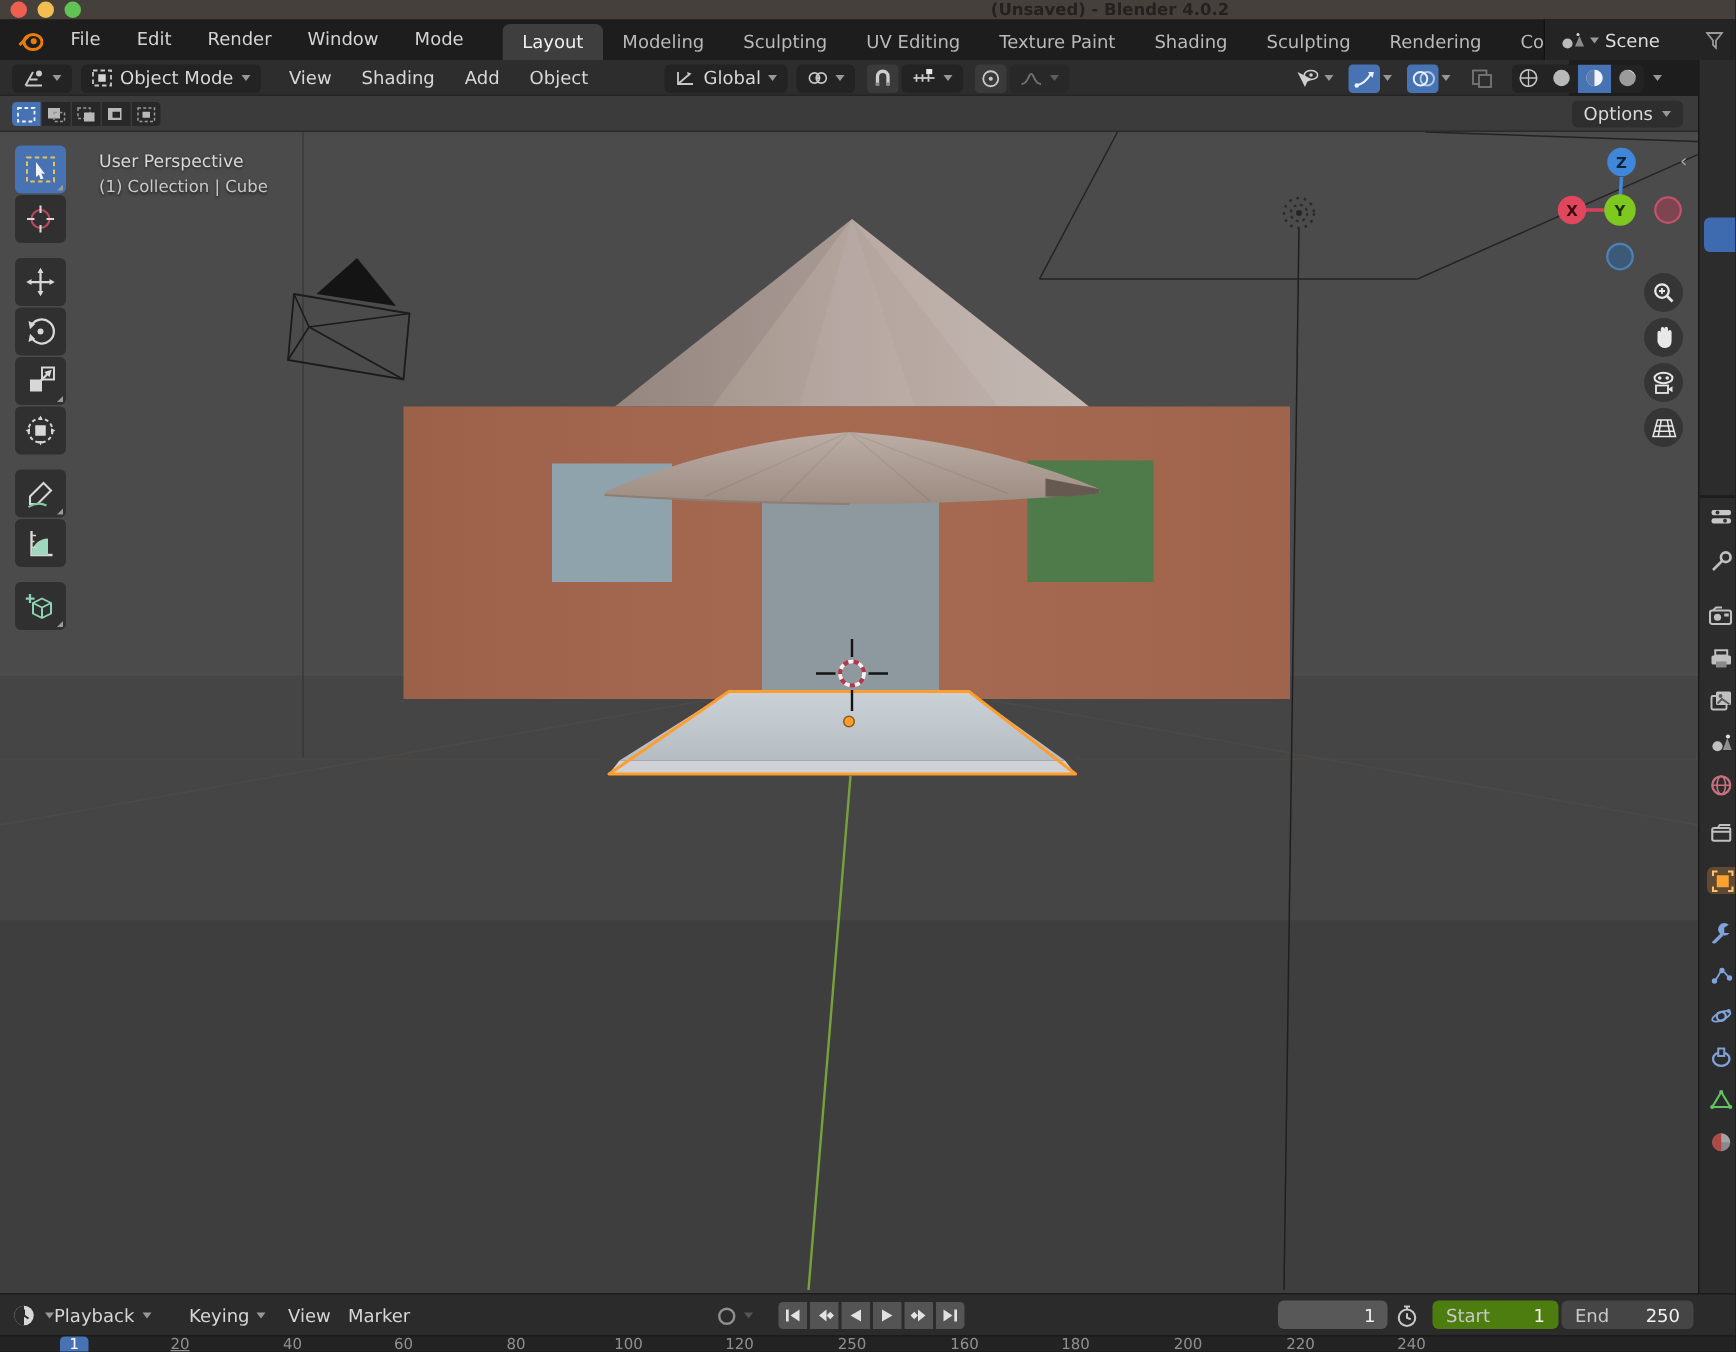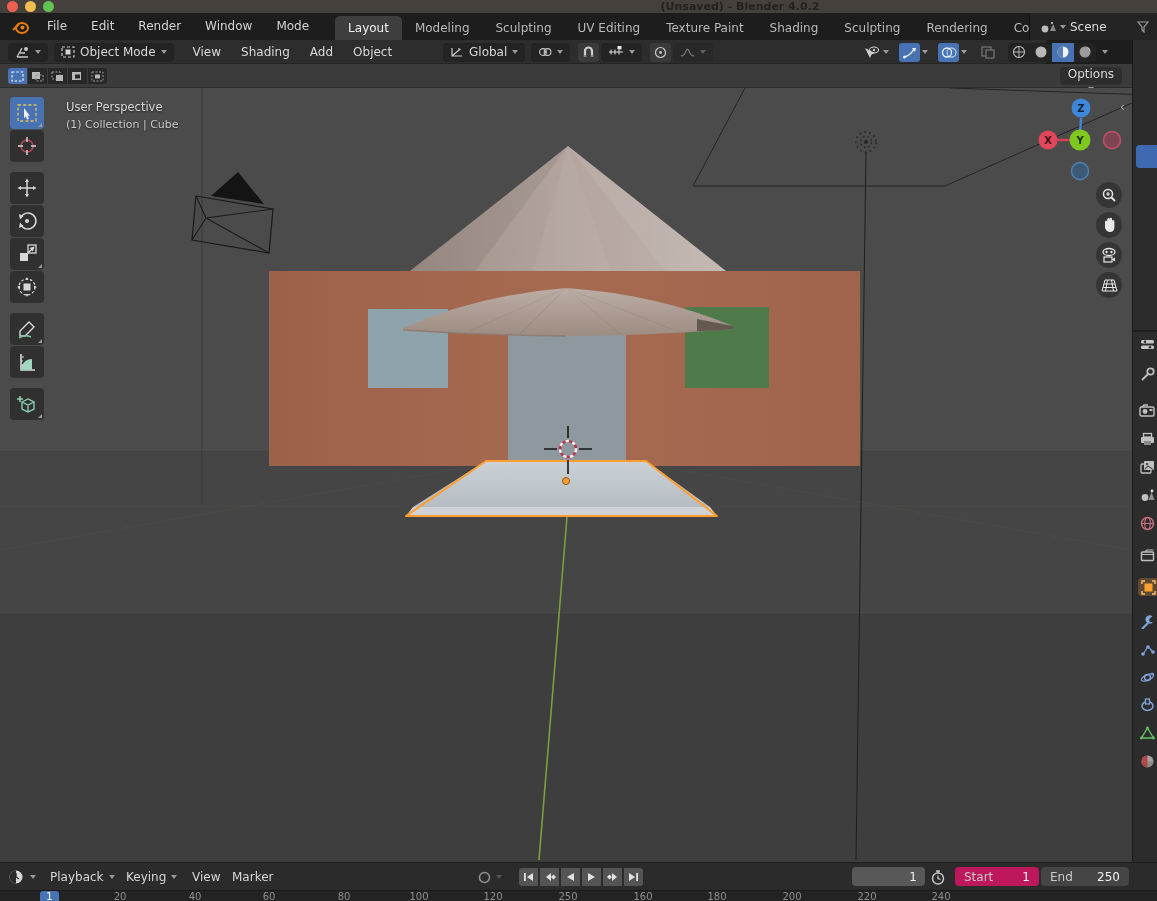--- a/index.html
+++ b/index.html
@@ -45,21 +45,21 @@
 
   
   #toolsettings { position:absolute; left:0; top:64px; width:1132px; height:24px; background:#3b3b3b;
     border-bottom:1px solid #2b2b2b; }
   #selmode { position:absolute; left:8px; top:4px; display:flex; gap:1px; }
   .selbtn { width:19px; height:16px; background:#282828; display:flex; align-items:center; justify-content:center; }
   .selbtn:first-child { border-radius:3px 0 0 3px; }
   .selbtn:last-child { border-radius:0 3px 3px 0; }
   .selbtn.on { background:#4772b3; }
   #options-btn { position:absolute; right:10px; top:3px; height:18px; padding:0 8px; background:#2e2e2e;
-    border-radius:4px; display:flex; align-items:center; gap:6px; font-size:12px; color:#d8d8d8;flex-direction:column; }
+    border-radius:4px; display:flex; align-items:center; gap:6px; font-size:12px; color:#d8d8d8; }
 
   
   #viewport { position:absolute; left:0; top:88px; width:1132px; height:774px; overflow:hidden; }
   #vp-overlay-text { position:absolute; left:66px; top:10px; color:#d8d8d8; font-size:11.5px;
     text-shadow:0 1px 2px rgba(0,0,0,.6); line-height:18px; }
   #vp-collapse { position:absolute; left:1120px; top:12px; color:#ababab; font-size:12px; }
 
   
   #toolrail { position:absolute; left:10px; top:9px; width:34px; }
   .tool { width:34px; height:32px; background:#2e2e2eE6; border-radius:4px; margin-bottom:1px; position:relative;
@@ -653,21 +653,21 @@
 
   <div id="timeline-header">
     <div class="tl-item" style="left:8px;">
       <svg width="17" height="16" viewBox="0 0 17 16">
           <circle cx="8" cy="8" r="6.5" fill="#d8d8d8"></circle>
           <path d="M8,1.5 A6.5,6.5 0 0 0 8,14.5 Z" fill="#2b2b2b"></path>
           <path d="M8,4 L8,8 L11,10" stroke="#2b2b2b" stroke-width="1.4" fill="none"></path>
         </svg>
       <span class="chev"></span>
     </div>
-    <div class="tl-item" style="left:50px;">
+    <div class="tl-item" style="left:36px;">
       <span>Playback</span>
         <span class="chev"></span>
     </div>
     <div class="tl-item" style="left:126px;">
       <span>Keying</span>
         <span class="chev"></span>
     </div>
     <div class="tl-item" style="left:192px;">
       <span>View</span>
     </div>
@@ -721,21 +721,21 @@
 
     <div class="field" style="left:852px;width:73px;background:#585858;justify-content:flex-end;padding-right:8px;color:#f0f0f0;">
       <span>1</span>
     </div>
     <div class="tl-item" style="left:931px;">
       <svg width="14" height="15" viewBox="0 0 14 15">
           <circle cx="7" cy="8.5" r="5.5" fill="none" stroke="#c8c8c8" stroke-width="1.4"></circle>
           <path d="M7,5.5 L7,8.5 L9.5,9.5 M5,1 L9,1 M7,1 L7,3" stroke="#c8c8c8" stroke-width="1.3" fill="none"></path>
         </svg>
     </div>
-    <div class="field" style="left:955px;width:84px;background:#be185d;padding:0 9px;justify-content:space-between;">
+    <div class="field" style="left:955px;width:84px;background:#4d7c0f;padding:0 9px;justify-content:space-between;">
       <span style="color:#c9c9c9;">Start</span>
       <span style="color:#f0f0f0;">1</span>
     </div>
     <div class="field" style="left:1041px;width:88px;background:#454545;padding:0 9px;justify-content:space-between;">
       <span style="color:#c9c9c9;">End</span>
       <span style="color:#f0f0f0;">250</span>
     </div>
   </div>
 
   <div id="ruler">

